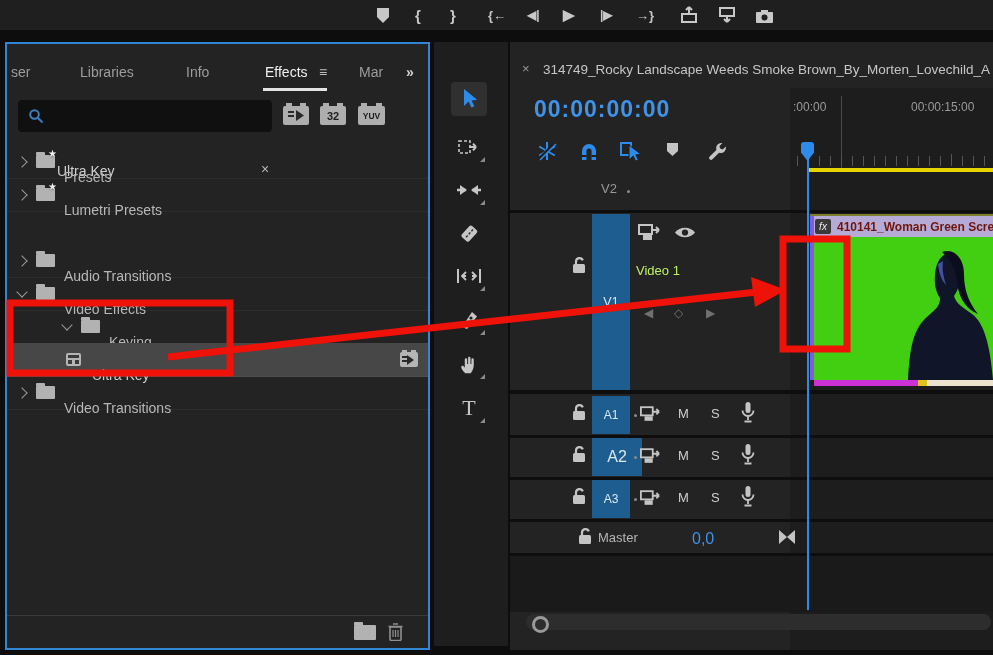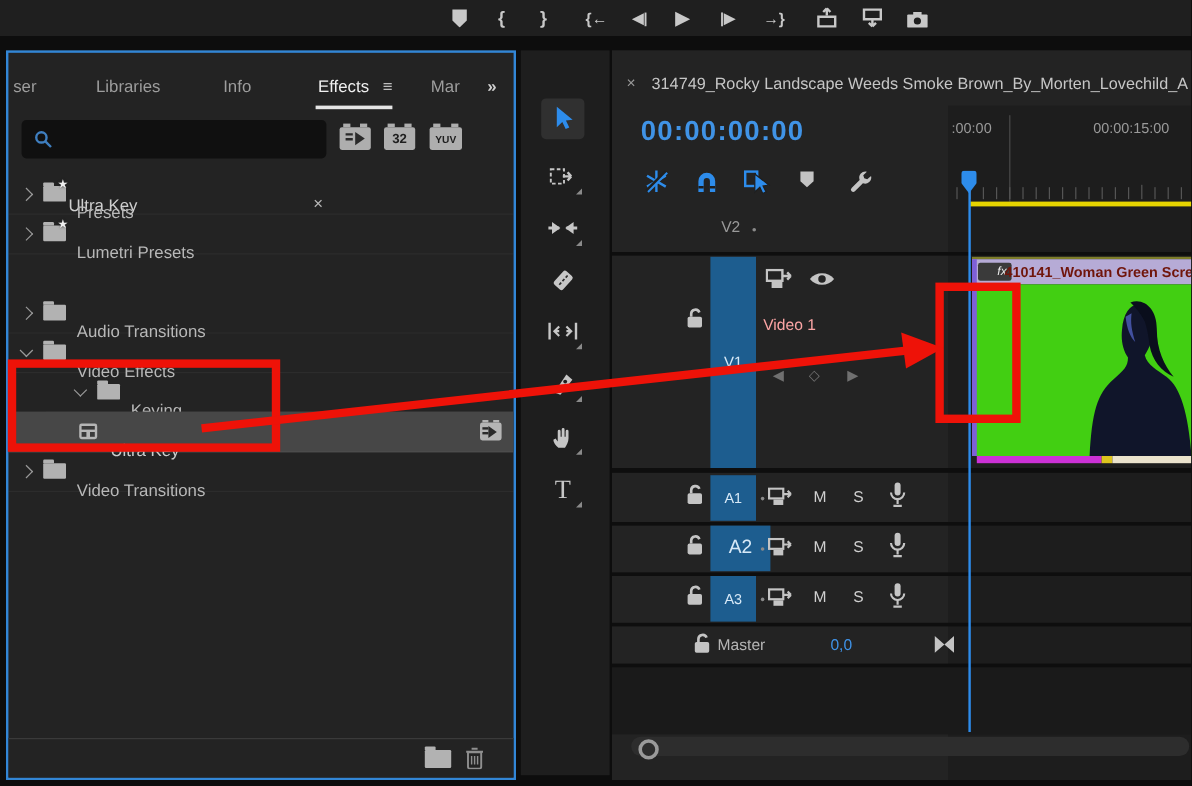--- a/index.html
+++ b/index.html
@@ -56,30 +56,30 @@
   #timecode{left:24px;top:54px;font-size:23px;font-weight:bold;letter-spacing:1px;color:#4093e6;}
   .tlico{position:absolute;top:98px;}
   
   .rlabel{position:absolute;top:58px;font-size:12px;color:#9a9a9a;}
   .tick{position:absolute;width:1px;height:10px;background:#555;top:114px;}
   #bigtick{left:331px;top:54px;width:1px;height:72px;background:#4a4a4a;}
   #renderbar{left:298px;top:126px;width:185px;height:4px;background:#e6d400;}
   
   .rowdiv{position:absolute;left:0;width:483px;background:#0e0e0e;}
   .bluebox{position:absolute;background:#1d5d8f;color:#d7e9f7;display:flex;align-items:center;justify-content:center;font-size:12.5px;}
-  .trklabel{position:absolute;font-size:13px;color:#fca5a5;}
+  .trklabel{position:absolute;font-size:13px;color:#bef264;}
   .dot{position:absolute;width:3px;height:3px;border-radius:50%;background:#8a8a8a;}
   .kf{position:absolute;top:264px;font-size:12px;color:#707070;}
   .msbtn{position:absolute;font-size:13px;color:#cfcfcf;}
   
   #clip{left:300px;top:172px;width:183px;height:174px;}
   #clipTop{left:0;top:0;width:183px;height:2px;background:#7d7d2a;}
   #clipHdr{left:0;top:2px;width:183px;height:21px;background:#b6abd6;overflow:hidden;}
   #clipFx{position:absolute;left:5px;top:3px;width:16px;height:15px;background:#3a3a3a;border-radius:2px;color:#ececec;
-          font-style:italic;font-size:10px;font-weight:normal;display:flex;align-items:center;justify-content:center;padding-left:12px;}
+          font-style:italic;font-size:10px;font-weight:normal;display:flex;align-items:center;justify-content:center;}
   #clipTitle{position:absolute;left:27px;top:4px;font-size:12px;font-weight:bold;color:#70150b;white-space:nowrap;}
   #clipBody{left:0;top:23px;width:183px;height:143px;background:#42cf12;overflow:hidden;}
   #clipEdge{left:0;top:2px;width:4px;height:164px;background:#7e5fd8;}
   .strip{position:absolute;top:166px;height:6px;}
   
   #phHead{left:291px;top:100px;width:13px;height:19px;background:#2d8ceb;border-radius:3px 3px 0 0;
           clip-path:polygon(0 0,100% 0,100% 55%,50% 100%,0 55%);}
   #phLine{left:297px;top:117px;width:2px;height:451px;background:#2d8ceb;}
   
   #sbtrack{left:16px;top:572px;width:465px;height:16px;background:#2d2d2d;border-radius:8px;}
@@ -416,21 +416,21 @@
         <rect x="5.5" y="1" width="5" height="11" rx="2.5" fill="#c4c4c4"></rect>
         <path d="M2.5 9.5a5.5 5.5 0 0 0 11 0" fill="none" stroke="#c4c4c4" stroke-width="1.8"></path>
         <path d="M8 15v4M4.5 20.5h7" stroke="#c4c4c4" stroke-width="1.8"></path>
       </svg>
 
     <svg class="abs" style="left:66px;top:485px;" width="18" height="19" viewBox="0 0 18 19">
         <rect x="3" y="8" width="12" height="9" rx="1.5" fill="#c4c4c4"></rect>
         <path d="M6 8V5.5A3.5 3.5 0 0 1 12.8 4.4" fill="none" stroke="#c4c4c4" stroke-width="2.2"></path>
       </svg>
     <span class="abs trklabel" style="left:88px;top:488px;color:#b5b5b5;">Master</span>
-    <span class="abs" style="left:182px;top:488px;font-size:13px;color:#3f93e8;">0,0</span>
+    <span class="abs" style="left:182px;top:488px;font-size:16px;color:#3f93e8;">0,0</span>
     <svg class="abs" style="left:268px;top:487px;" width="18" height="16" viewBox="0 0 18 16">
         <path d="M1 1l8 7-8 7zM17 1 9 8l8 7z" fill="#c4c4c4"></path>
       </svg>
 
     <div class="abs" id="clip">
       <div class="abs" id="clipTop"></div>
       <div class="abs" id="clipHdr">
         <span id="clipFx">fx</span>
         <span id="clipTitle">410141_Woman Green Screen</span>
       </div>

